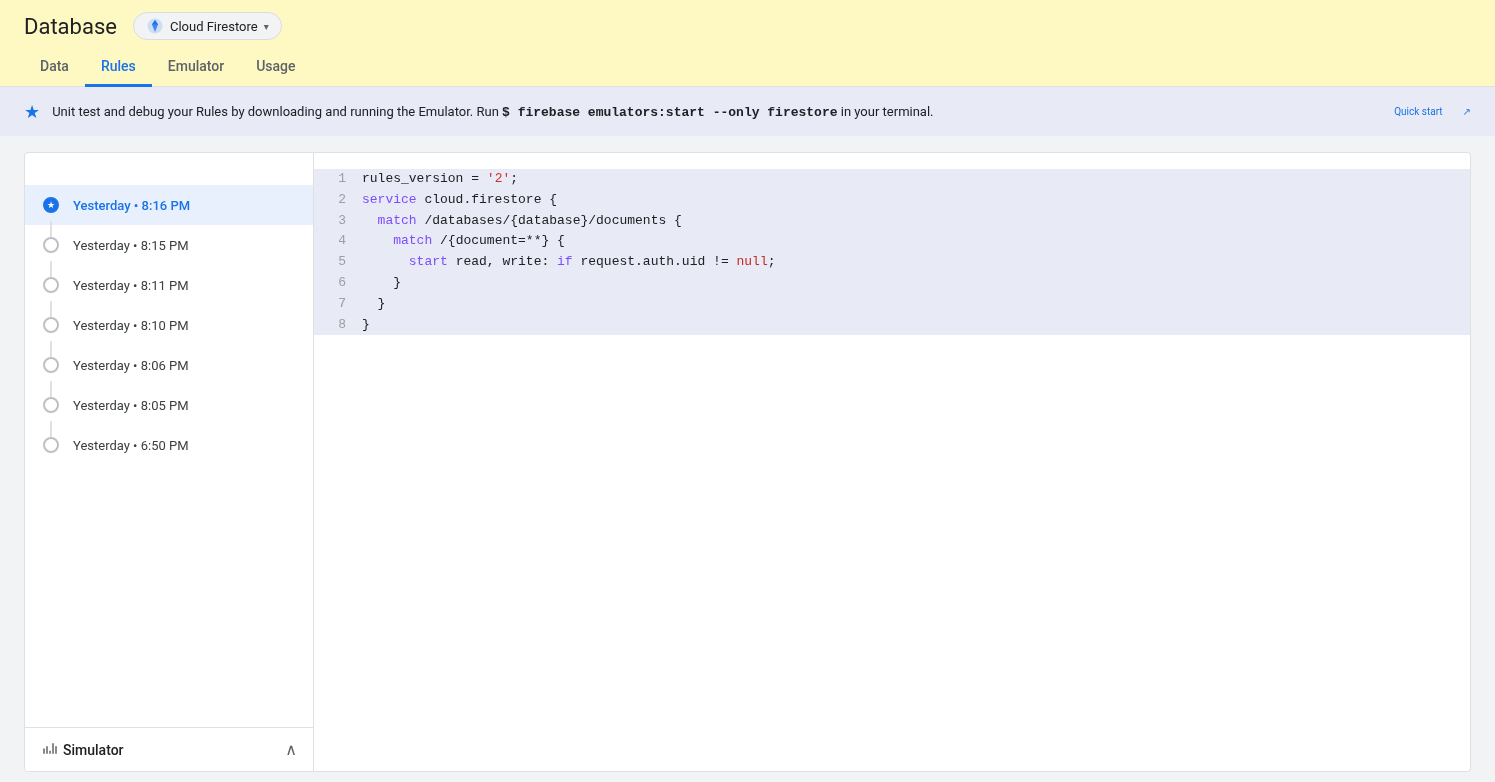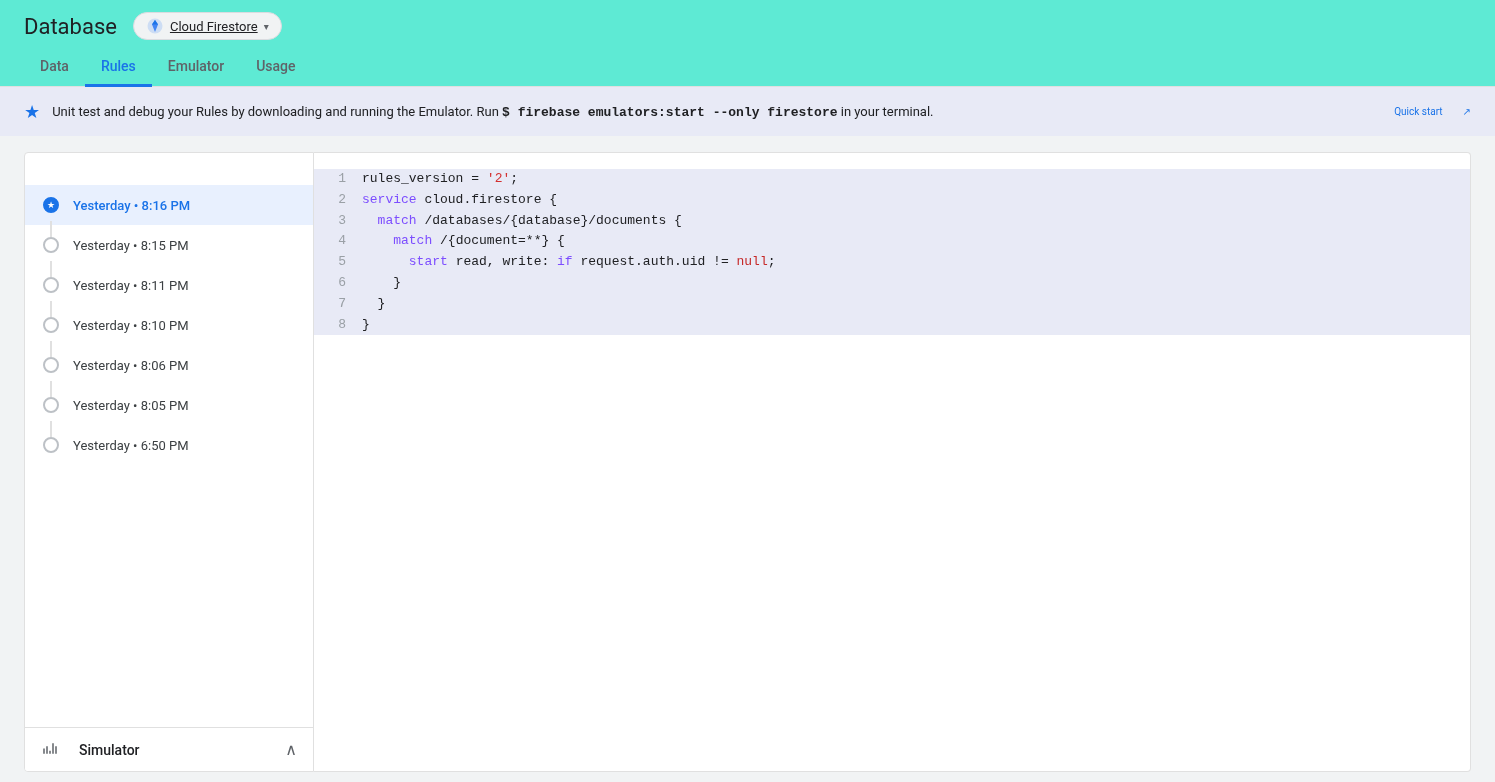--- a/index.html
+++ b/index.html
@@ -5,21 +5,21 @@
     * { box-sizing: border-box; margin: 0; padding: 0; }
     body {
       font-family: 'Google Sans', Roboto, Arial, sans-serif;
       background: #f1f3f4;
       color: #202124;
       font-size: 14px;
     }
 
     
     .header {
-      background: #5eead4;
+      background: #fef9c3;
       padding: 12px 24px 0 24px;
       border-bottom: 1px solid #e0e0e0;
     }
     .header-top {
       display: flex;
       align-items: center;
       gap: 16px;
       padding-bottom: 8px;
     }
     .page-title {
@@ -37,21 +37,20 @@
       padding: 4px 12px;
       cursor: pointer;
     }
     .service-selector-icon {
       width: 18px;
       height: 18px;
     }
     .service-selector-label {
       font-size: 13px;
       color: #202124;
-      text-decoration: underline;
     }
     .chevron-down {
       font-size: 10px;
       color: #5f6368;
     }
 
     
     .tabs {
       display: flex;
       gap: 0;
@@ -364,21 +363,21 @@
       <div class="timeline-item">
         <div class="timeline-connector">
           <div class="timeline-dot"></div>
         </div>
         <span class="timeline-label">Yesterday • 6:50 PM</span>
       </div>
 
     </div>
 
     <div class="simulator-footer">
-      <div style="display:flex;align-items:center;gap:20px;">
+      <div style="display:flex;align-items:center;gap:4px;">
         <svg width="18" height="18" viewBox="0 0 24 24">
           <path d="M3 17h2v-7H3v7zm4 0h2V7H7v10zm4 0h2v-4h-2v4zm4 0h2V3h-2v14zm4 0h2v-10h-2v10z" fill="#5f6368"></path>
         </svg>
         <span class="simulator-label">Simulator</span>
       </div>
       <span class="simulator-toggle">∧</span>
     </div>
   </div>
 
   <div class="editor-panel">

